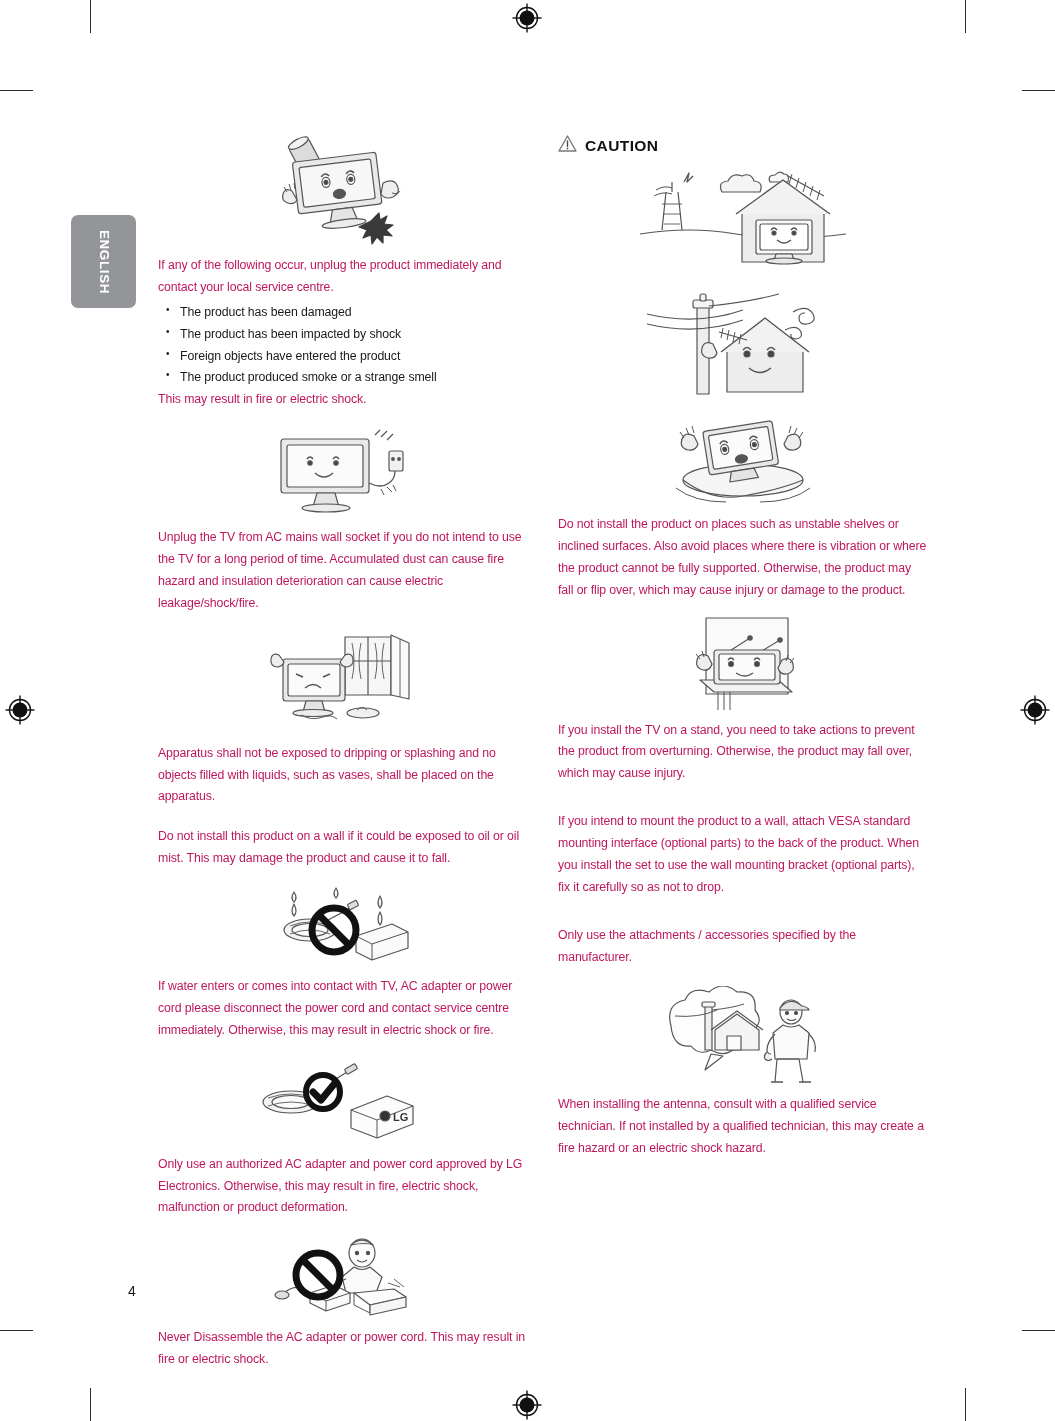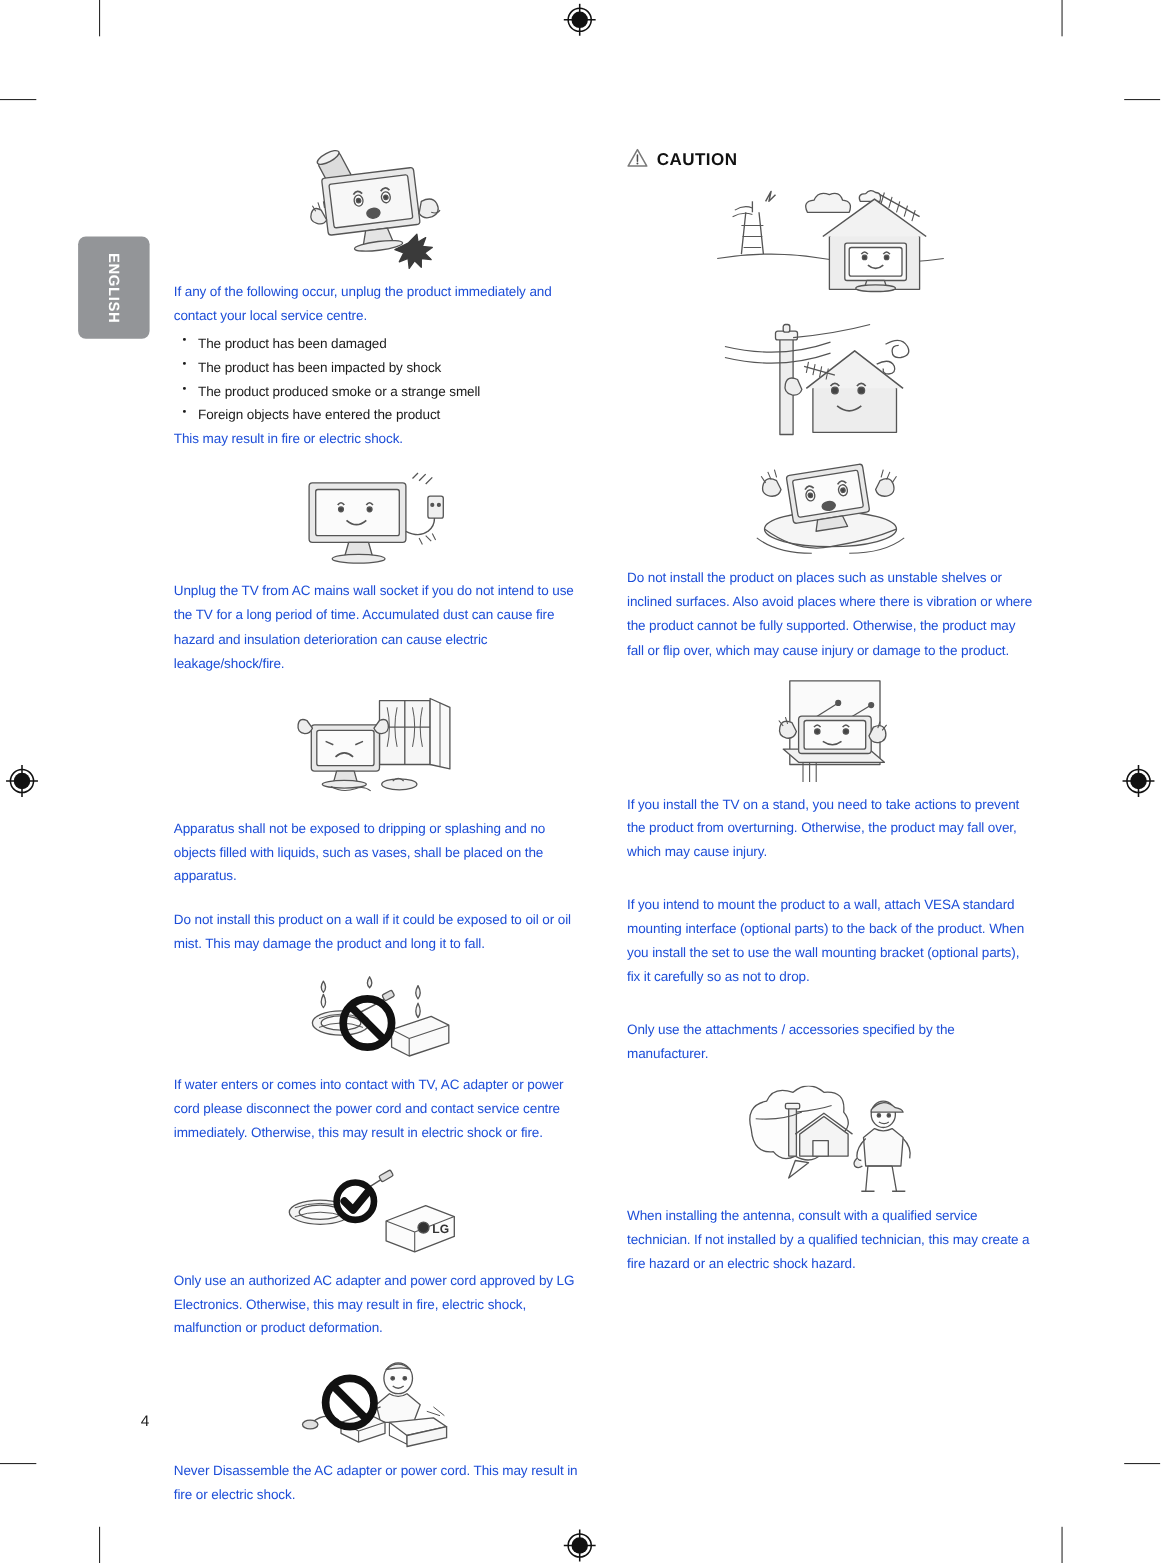--- a/index.html
+++ b/index.html
@@ -56,29 +56,29 @@
     letter-spacing: 0.6px;
   }
 
   
   .col {
     position: absolute;
     top: 135px;
     width: 370px;
   }
   #col-left  { left: 158px; }
-  #col-right { left: 570px; }
+  #col-right { left: 558px; }
 
   
   p.body-text {
     margin: 0;
     font-size: 12.3px;
     line-height: 1.78;
     letter-spacing: -0.1px;
-    color: #1d4ed8;
+    color: #be185d;
   }
   ul.bullets {
     margin: 3px 0 0 0;
     padding: 0 0 0 22px;
     list-style: none;
   }
   ul.bullets li {
     position: relative;
     font-size: 12.3px;
     line-height: 1.78;
@@ -214,22 +214,22 @@
           <path d="M103 86 l8 -8 l1 7 l7 -4 l-3 8 l9 1 l-7 5 l6 6 l-9 -1 l0 8 l-6 -6 l-5 7 l-1 -9 l-8 3 l4 -8 l-8 -3 z" fill="#3a3a3a" stroke="#3a3a3a"></path>
         </g>
       </svg>
     </div>
 
     <p class="body-text">If any of the following occur, unplug the product immediately and contact your local service centre.</p>
 
     <ul class="bullets">
       <li>The product has been damaged</li>
       <li>The product has been impacted by shock</li>
+      <li>Foreign objects have entered the product</li>
       <li>The product produced smoke or a strange smell</li>
-      <li>Foreign objects have entered the product</li>
     </ul>
 
     <p class="body-text">This may result in fire or electric shock.</p>
 
     <div class="figure" style="height:88px; margin-top:18px; margin-bottom:10px;">
       <svg width="160" height="88" viewBox="0 0 160 88" aria-hidden="true">
         <g stroke="#555" fill="none" stroke-width="1.2" stroke-linejoin="round">
           <rect x="18" y="10" width="88" height="54" rx="3" fill="#e9e9e9"></rect>
           <rect x="24" y="16" width="76" height="42" rx="2" fill="#fbfbfb"></rect>
           <path d="M54 64 L50 78 L76 78 L72 64 Z" fill="#e4e4e4"></path>
@@ -280,21 +280,21 @@
 
           <path d="M48 82 q10 6 22 2 q8 -3 14 2" stroke-width="1"></path>
           <ellipse cx="110" cy="80" rx="16" ry="5" fill="#f0f0f0"></ellipse>
           <path d="M104 77 q5 -5 10 0" stroke-width="1"></path>
         </g>
       </svg>
     </div>
 
     <p class="body-text">Apparatus shall not be exposed to dripping or splashing and no objects filled with liquids, such as vases, shall be placed on the apparatus.</p>
     <div class="spacer-md"></div>
-    <p class="body-text">Do not install this product on a wall if it could be exposed to oil or oil mist. This may damage the product and long it to fall.</p>
+    <p class="body-text">Do not install this product on a wall if it could be exposed to oil or oil mist. This may damage the product and cause it to fall.</p>
 
     <div class="figure" style="height:80px; margin-top:16px; margin-bottom:10px;">
       <svg width="150" height="80" viewBox="0 0 150 80" aria-hidden="true">
         <g stroke="#555" fill="none" stroke-width="1.2" stroke-linejoin="round">
 
           <path d="M26 6 q4 6 0 10 q-4 -4 0 -10 Z" fill="#f2f2f2"></path>
           <path d="M26 18 q4 8 0 12 q-4 -4 0 -12 Z" fill="#f7f7f7"></path>
           <path d="M68 2 q4 6 0 10 q-4 -4 0 -10 Z" fill="#f2f2f2"></path>
           <path d="M112 10 q4 7 0 12 q-4 -5 0 -12 Z" fill="#f2f2f2"></path>
           <path d="M112 26 q4 8 0 13 q-4 -5 0 -13 Z" fill="#f7f7f7"></path>

